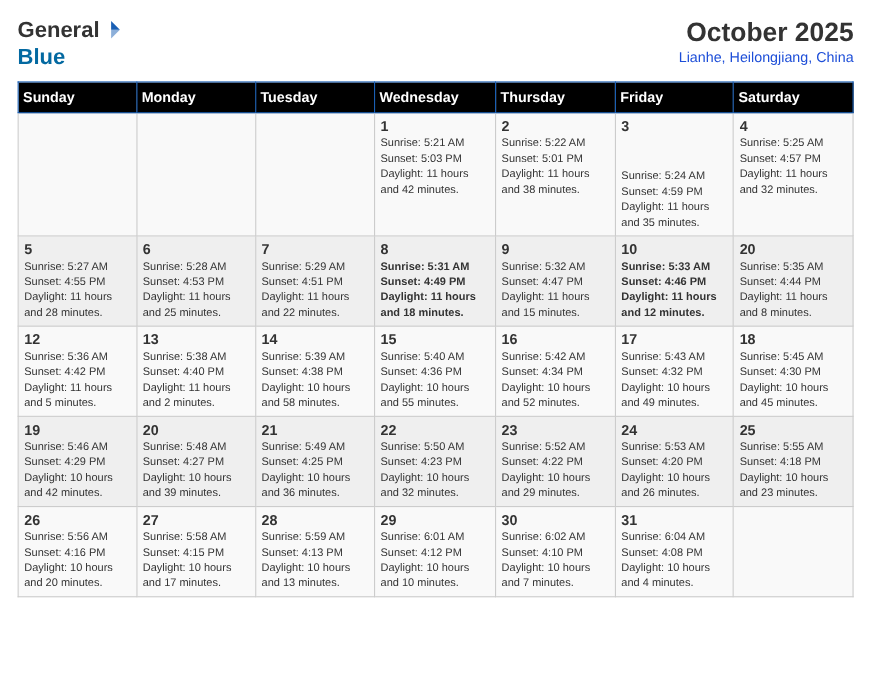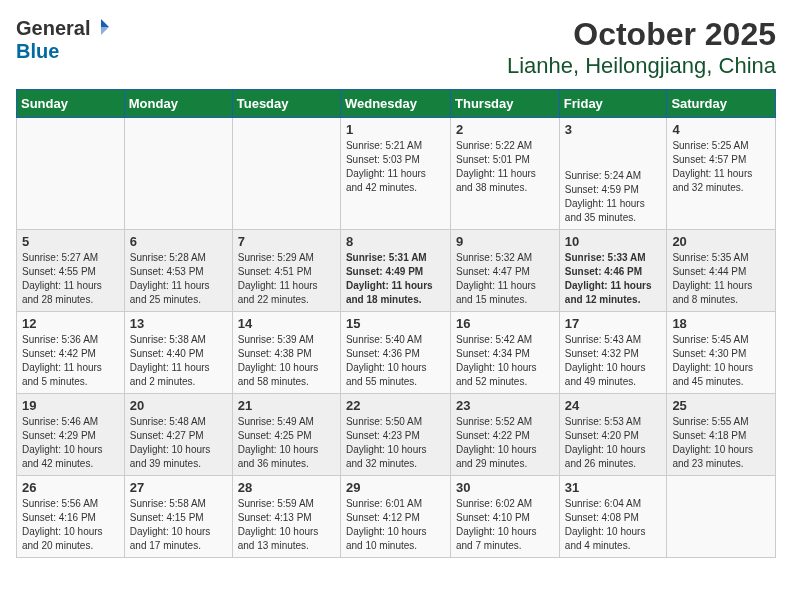--- a/index.html
+++ b/index.html
@@ -23,36 +23,36 @@
     }
     .logo-row {
       display: flex;
       align-items: center;
       justify-content: flex-end;
     }
     .title-area {
       text-align: right;
     }
     .month-title {
-      font-size: 32px;
+      font-size: 24px;
       font-weight: bold;
       color: #333;
     }
     .location-title {
-      font-size: 22px;
-      color: #14532d;
+      font-size: 13px;
+      color: #1d4ed8;
       text-align: center;
     }
     .calendar {
       width: 100%;
       border-collapse: collapse;
       border: 1px solid #ccc;
     }
     .calendar th {
-      background-color: #15803d;
+      background-color: #000000;
       color: #fff;
       padding: 6px 4px;
       text-align: left;
       font-size: 13px;
       border: 1px solid #1a5fb4;
     }
     .calendar td {
       vertical-align: top;
       padding: 4px 5px;
       border: 1px solid #ccc;

